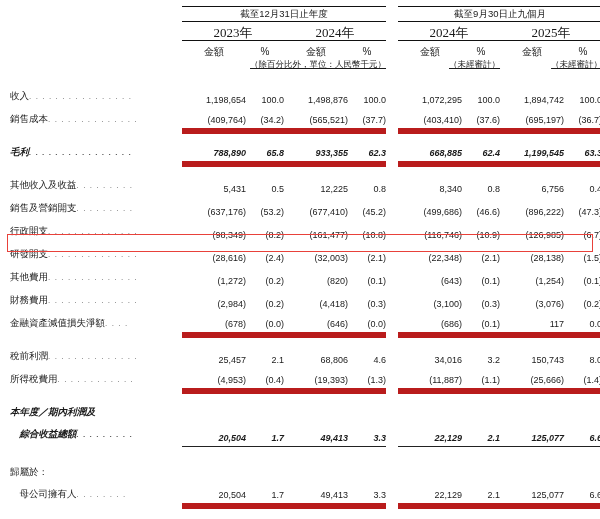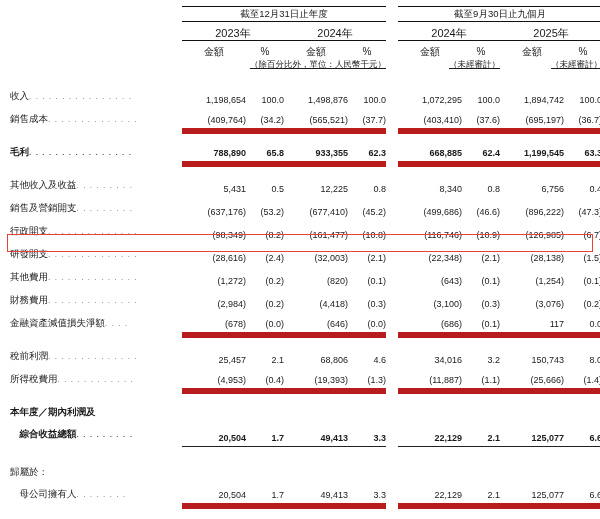--- a/index.html
+++ b/index.html
@@ -58,36 +58,37 @@
     line-height: 15px;
     white-space: nowrap;
   }
   .pct {
     text-align: right;
     font-size: 9px;
     padding-right: 3px;
     line-height: 15px;
     white-space: nowrap;
   }
-  .bold .lbl, .bold .num, .bold .pct { font-weight: bold; }
+  .bold .lbl, .bold .num, .bold .pct { font-weight: bold; font-style: italic; }
 
   
   .hdr-group {
     text-align: center;
     font-size: 9.5px;
     font-weight: bold;
     padding-bottom: 2px;
     line-height: 14px;
   }
   .hdr-year {
     text-align: center;
-    font-size: 11px;
+    font-size: 13px;
     font-weight: bold;
     line-height: 14px;
     padding-bottom: 1px;
+    font-family: Liberation Serif, serif;
   }
   .hdr-sub {
     text-align: center;
     font-size: 10px;
     line-height: 13px;
   }
   .hdr-note {
     text-align: right;
     font-size: 8.5px;
     line-height: 13px;

